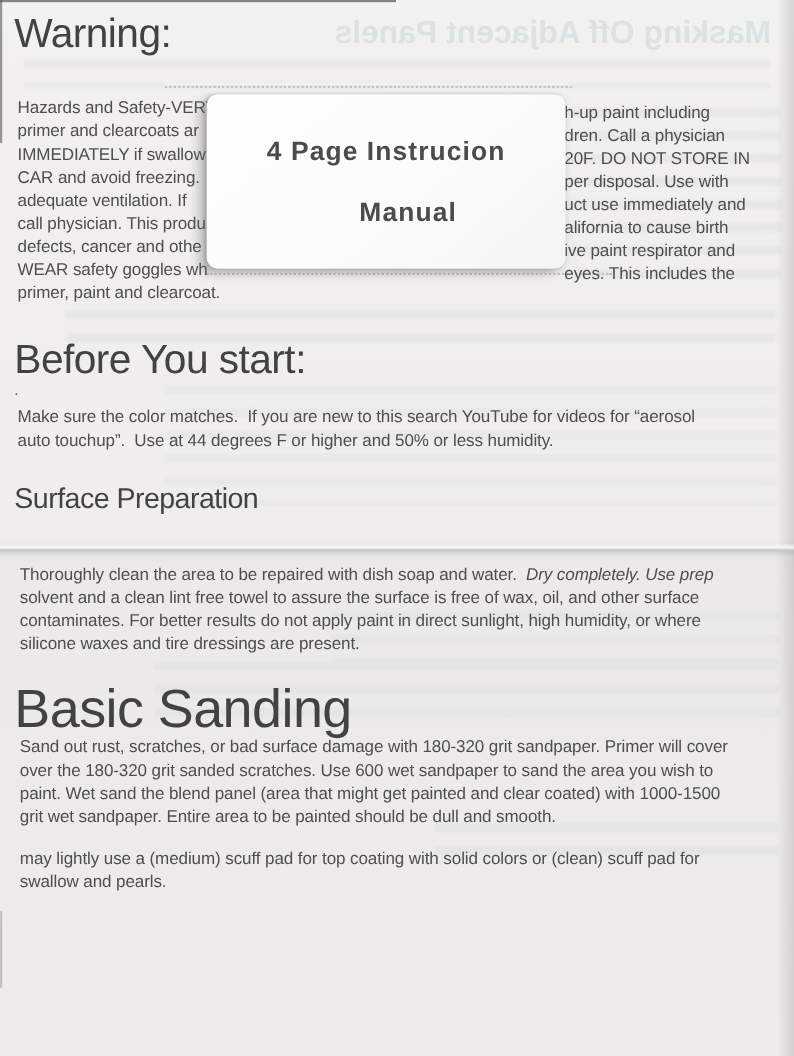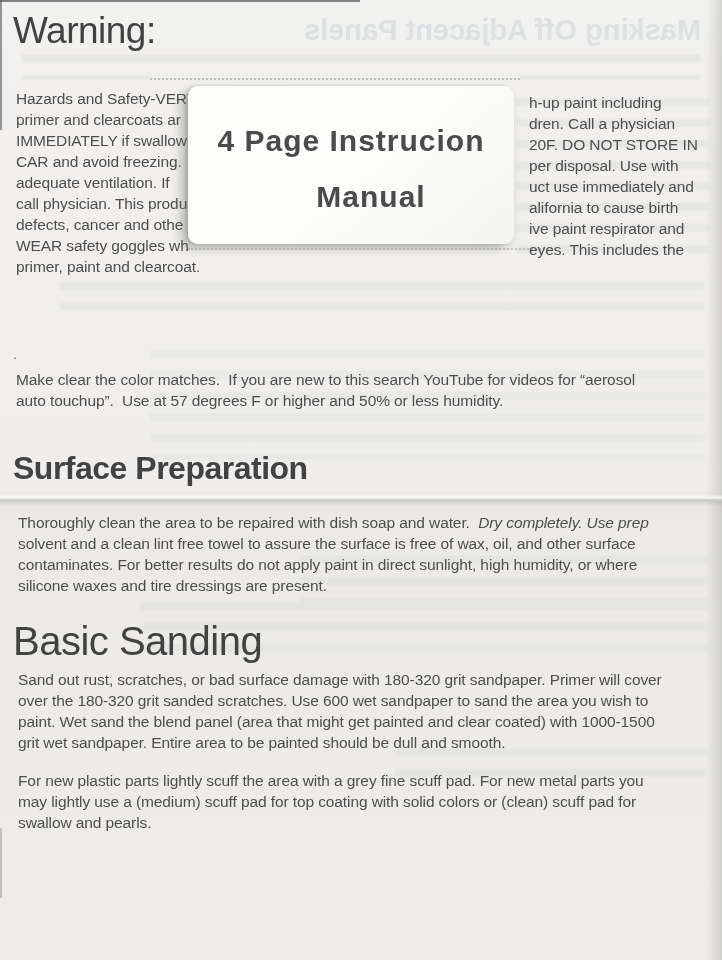--- a/index.html
+++ b/index.html
@@ -15,26 +15,26 @@
       #f2f2f0 0px, var(--paper-top) 60px, var(--paper-mid) 490px,
       #e7e6e3 500px, var(--paper-low) 520px, #edecea 960px);
     font-family:"Liberation Sans", sans-serif;
     color:var(--ink);
   }
   
   .h{position:absolute; left:13px; font-size:37px; line-height:1.05;
      font-weight:400; color:var(--heading); letter-spacing:-0.5px; white-space:pre;}
   .h-warning{top:12px;}
   .h-before{top:308px;}
-  .h-surface{top:452px; font-size:32px;font-weight:bold;}
-  .h-sanding{top:620px; font-size:40px;}
+  .h-surface{top:440px; font-size:26px;}
+  .h-sanding{top:620px; font-size:49px;}
   .para{position:absolute; left:16px; font-size:15.5px; line-height:21px;
         letter-spacing:-0.1px; white-space:pre; color:var(--ink);}
   .para .line{position:relative; height:21px;}
-  .para .frag-right{position:absolute; left:513px; top:4px;}
+  .para .frag-right{position:absolute; left:497px; top:4px;}
   .para .it{font-style:italic;}
   .p-hazards{top:88px;}
   .p-spray{top:369px;}
   .p-thorough{top:512px; left:18px;}
   .p-sand1{top:669px; left:18px;}
   .p-sand2{top:770px; left:18px;}
   .stray-dot{position:absolute; left:13px; top:346px; font-size:14px; color:#5a5a5a;}
   
   .perf{position:absolute; height:0; border-top:2px dotted #b3b3ae; opacity:.75;}
   .perf-top{left:150px; top:78px; width:370px;
@@ -42,21 +42,21 @@
   .perf-bottom{left:188px; top:248px; width:368px;}
   .sticker{
     position:absolute; left:188px; top:86px; width:326px; height:158px;
     background:linear-gradient(140deg, #fdfdfc 0%, var(--sticker-bg) 55%, #f4f4f1 100%);
     border-radius:10px;
     box-shadow:-8px 5px 9px rgba(95,95,90,.30), -2px 0 3px rgba(90,90,85,.25),
                0 3px 7px rgba(120,120,115,.18);
     z-index:5;
   }
   .sticker-text{position:absolute; width:100%; text-align:center;
-    font-weight:700; font-size:30px; letter-spacing:1px; color:var(--sticker-ink); white-space:pre;}
+    font-weight:700; font-size:24px; letter-spacing:1px; color:var(--sticker-ink); white-space:pre;}
   .sticker-l1{top:38px;}
   .sticker-l2{top:94px;padding-left:20px;}
   
   .bleed-title{
     position:absolute; left:295px; top:14px; width:415px; text-align:center;
     font-size:29px; font-weight:600; color:var(--bleed);
     transform:scaleX(-1); filter:blur(0.7px); white-space:pre; z-index:1;
   }
   .bleed{
     position:absolute; z-index:0; filter:blur(1.3px); opacity:.8;
@@ -110,23 +110,24 @@
   <div class="h h-warning">Warning:</div>
   <div class="para p-hazards"><div class="line"><span class="frag-left">Hazards and Safety-VERY</span><span class="frag-right">h-up paint including</span></div><div class="line"><span class="frag-left">primer and clearcoats ar</span><span class="frag-right">dren. Call a physician</span></div><div class="line"><span class="frag-left">IMMEDIATELY if swallow</span><span class="frag-right">20F. DO NOT STORE IN</span></div><div class="line"><span class="frag-left">CAR and avoid freezing.</span><span class="frag-right">per disposal. Use with</span></div><div class="line"><span class="frag-left">adequate ventilation. If</span><span class="frag-right">uct use immediately and</span></div><div class="line"><span class="frag-left">call physician. This produ</span><span class="frag-right">alifornia to cause birth</span></div><div class="line"><span class="frag-left">defects, cancer and othe</span><span class="frag-right">ive paint respirator and</span></div><div class="line"><span class="frag-left">WEAR safety goggles wh</span><span class="frag-right">eyes. This includes the</span></div><div class="line">primer, paint and clearcoat.</div></div>
 
   <div class="perf perf-top"></div>
   <div class="perf perf-bottom"></div>
   <div class="sticker">
     <div class="sticker-text sticker-l1">4 Page Instrucion</div>
     <div class="sticker-text sticker-l2">Manual</div>
   </div>
 
+  <div class="h h-before">Before You start:</div>
   <div class="stray-dot">.</div>
-  <div class="para p-spray"><div class="line">Make clear the color matches.  If you are new to this search YouTube for videos for “aerosol</div><div class="line">auto touchup”.  Use at 57 degrees F or higher and 50% or less humidity.</div></div>
+  <div class="para p-spray"><div class="line">Make sure the color matches.  If you are new to this search YouTube for videos for “aerosol</div><div class="line">auto touchup”.  Use at 44 degrees F or higher and 50% or less humidity.</div></div>
 
   <div class="h h-surface">Surface Preparation</div>
   <div class="para p-thorough"><div class="line"><span>Thoroughly clean the area to be repaired with dish soap and water.  </span><span class="it">Dry completely. Use prep</span></div><div class="line">solvent and a clean lint free towel to assure the surface is free of wax, oil, and other surface</div><div class="line">contaminates. For better results do not apply paint in direct sunlight, high humidity, or where</div><div class="line">silicone waxes and tire dressings are present.</div></div>
 
   <div class="h h-sanding">Basic Sanding</div>
   <div class="para p-sand1"><div class="line">Sand out rust, scratches, or bad surface damage with 180-320 grit sandpaper. Primer will cover</div><div class="line">over the 180-320 grit sanded scratches. Use 600 wet sandpaper to sand the area you wish to</div><div class="line">paint. Wet sand the blend panel (area that might get painted and clear coated) with 1000-1500</div><div class="line">grit wet sandpaper. Entire area to be painted should be dull and smooth.</div></div>
-  <div class="para p-sand2"><div class="line">For new plastic parts lightly scuff the area with a grey fine scuff pad. For new metal parts you</div><div class="line">may lightly use a (medium) scuff pad for top coating with solid colors or (clean) scuff pad for</div><div class="line">swallow and pearls.</div></div>
+  <div class="para p-sand2"><div class="line">may lightly use a (medium) scuff pad for top coating with solid colors or (clean) scuff pad for</div><div class="line">swallow and pearls.</div></div>
 
 </div>
 
 </body></html>

